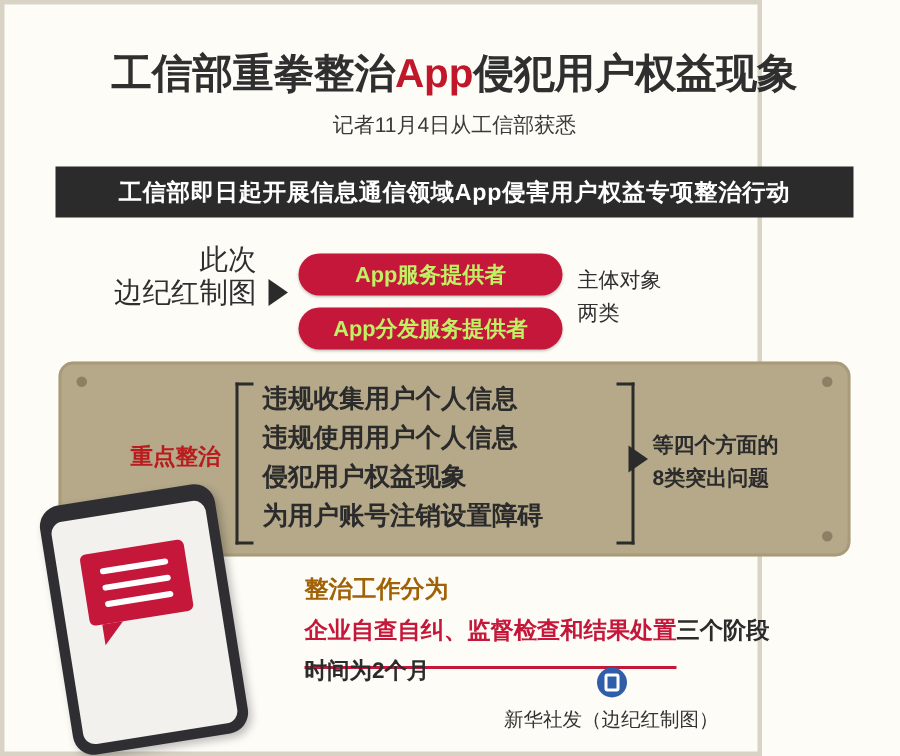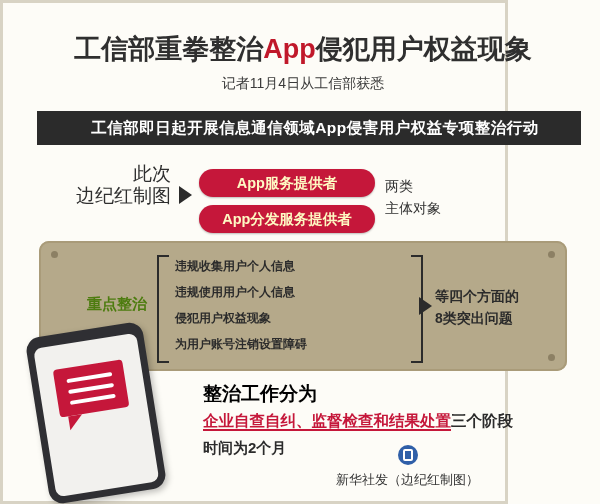--- a/index.html
+++ b/index.html
@@ -24,38 +24,38 @@
   }
   .title .accent{color:#c0182a;}
   .subtitle{
     position:absolute;left:0;top:72px;width:600px;text-align:center;
     font-size:14px;color:#3a3a3a;
   }
   
   .banner{
     position:absolute;left:34px;top:108px;width:532px;height:34px;
     background:#2b2b2b;
-    display:flex;align-items:center;justify-content:center;padding-left:12px;
+    display:flex;align-items:center;justify-content:center;
   }
   .banner span{
     color:#ffffff;font-size:15.5px;font-weight:bold;letter-spacing:.5px;
   }
   
   .left-label{
     position:absolute;left:28px;top:160px;width:140px;
     text-align:right;font-size:19px;color:#2f2f2f;line-height:22px;
   }
   .arrow-left{
     position:absolute;left:176px;top:183px;
     width:0;height:0;border-top:9px solid transparent;border-bottom:9px solid transparent;
     border-left:13px solid #2b2b2b;
   }
   .pill{
     position:absolute;left:196px;width:176px;height:28px;border-radius:14px;
-    background:#c5173a;color:#fef9c3;font-size:14.5px;font-weight:bold;
+    background:#c5173a;color:#bef264;font-size:14.5px;font-weight:bold;
     display:flex;align-items:center;justify-content:center;
     box-shadow:0 1px 2px rgba(0,0,0,.25);
   }
   .pill1{top:166px;}
   .pill2{top:202px;}
   .right-label{
     position:absolute;left:382px;top:172px;width:130px;
     font-size:14px;color:#2f2f2f;line-height:22px;text-align:left;
   }
   
@@ -67,31 +67,31 @@
   .plaque .dot{
     position:absolute;width:7px;height:7px;border-radius:50%;
     background:#8c8064;
   }
   .plaque .d1{left:12px;top:10px;}
   .plaque .d2{right:12px;top:10px;}
   .plaque .d3{left:12px;bottom:10px;}
   .plaque .d4{right:12px;bottom:10px;}
   .plaque-label{
     position:absolute;left:52px;top:292px;width:92px;text-align:right;
-    font-size:15px;font-weight:bold;color:#4d7c0f;
+    font-size:15px;font-weight:bold;color:#b91c1c;
   }
   .bracket-left{
     position:absolute;left:154px;top:252px;width:10px;height:104px;
     border-top:2px solid #2b2b2b;border-left:2px solid #2b2b2b;border-bottom:2px solid #2b2b2b;
   }
   .items{
     position:absolute;left:172px;top:250px;width:232px;
   }
   .items div{
-    font-size:12px;font-weight:bold;color:#2b2b2b;line-height:26px;
+    font-size:17px;font-weight:bold;color:#2b2b2b;line-height:26px;
     white-space:nowrap;
   }
   .bracket-right{
     position:absolute;left:408px;top:252px;width:10px;height:104px;
     border-top:2px solid #2b2b2b;border-right:2px solid #2b2b2b;border-bottom:2px solid #2b2b2b;
   }
   .arrow-right{
     position:absolute;left:416px;top:294px;
     width:0;height:0;border-top:9px solid transparent;border-bottom:9px solid transparent;
     border-left:13px solid #2b2b2b;
@@ -123,23 +123,23 @@
   .bubble .l3{top:33px;}
   .bubble-tail{
     position:absolute;left:24px;top:72px;width:0;height:0;
     border-left:0 solid transparent;border-right:14px solid transparent;
     border-top:14px solid #c5173a;
   }
   
   .bottom{
     position:absolute;left:200px;top:378px;width:390px;
   }
-  .bottom .b1{font-size:19px;color:#000000;font-weight:bold;line-height:26px;}
+  .bottom .b1{font-size:16px;color:#a16207;font-weight:bold;line-height:26px;}
   .bottom .b2{font-size:15.5px;font-weight:bold;color:#2b2b2b;line-height:28px;}
-  .bottom .b2 .u{color:#c5173a;border-bottom:2px solid #c5173a;padding-bottom:0;}
+  .bottom .b2 .u{color:#c5173a;border-bottom:2px solid #c5173a;padding-bottom:15px;}
   .bottom .b3{font-size:15px;color:#2b2b2b;font-weight:bold;line-height:26px;}
   
   .footer{
     position:absolute;right:26px;bottom:12px;display:flex;align-items:center;gap:6px;flex-direction:column;
   }
   .footer .logo{
     width:20px;height:20px;border-radius:50%;
     background:#2f5fa8;position:relative;flex:none;
   }
   .footer .logo:after{
@@ -164,22 +164,22 @@
   <div class="left-label">
     <div>此次</div>
     <div>边纪红制图</div>
   </div>
   <div class="arrow-left"></div>
 
   <div class="pill pill1">App服务提供者</div>
   <div class="pill pill2">App分发服务提供者</div>
 
   <div class="right-label">
+    <div>主体对象</div>
     <div>两类</div>
-    <div>主体对象</div>
   </div>
 
   <div class="plaque">
     <span class="dot d1"></span>
     <span class="dot d2"></span>
     <span class="dot d3"></span>
     <span class="dot d4"></span>
   </div>
   <div class="plaque-label">重点整治</div>
   <div class="bracket-left"></div>

